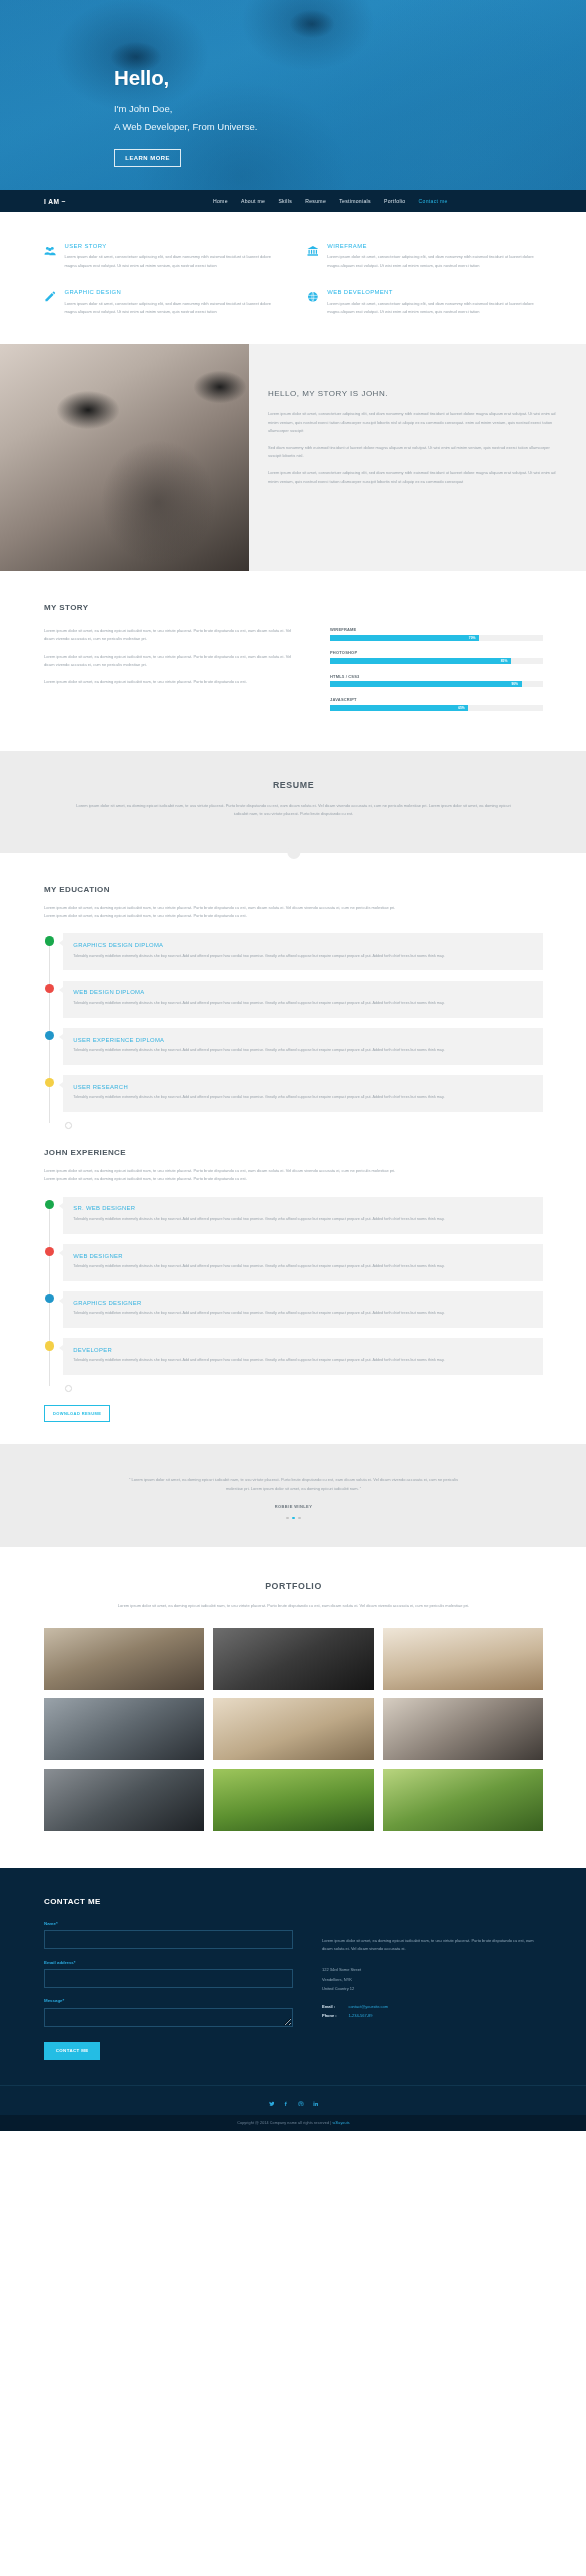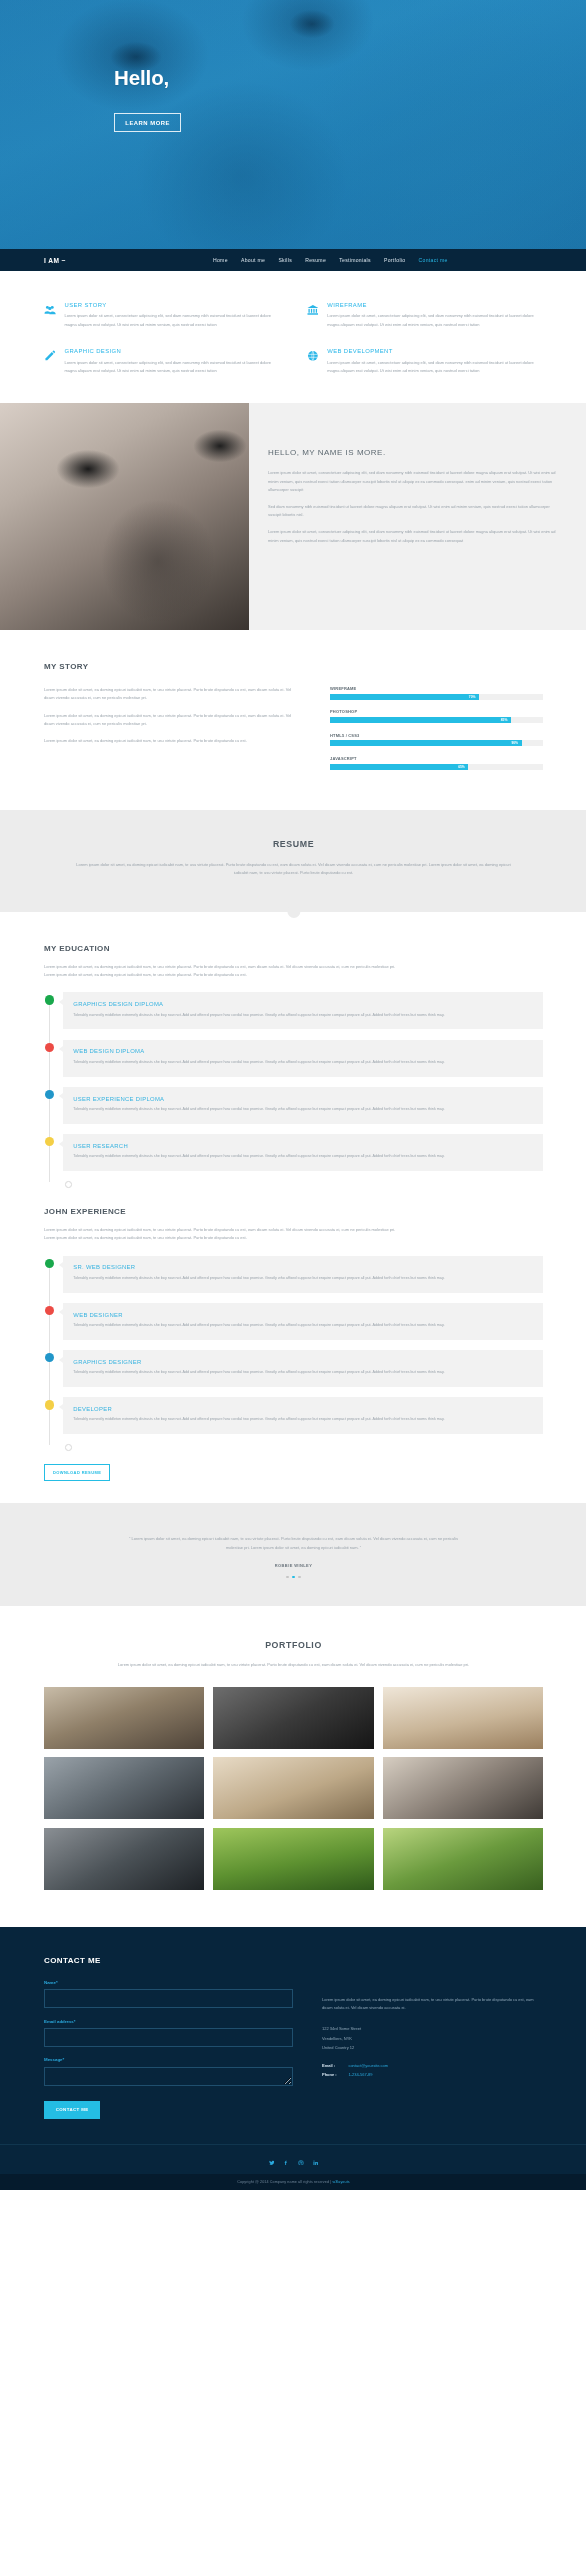--- a/index.html
+++ b/index.html
@@ -9,21 +9,21 @@
     background:#ffffff;
     color:#6c757d;
     -webkit-font-smoothing:antialiased;
   }
   .wrap { width:587px; margin:0 auto; position:relative; }
   .container { width:499px; margin:0 auto; }
 
   
   .hero {
     position:relative;
-    height:249px;
+    height:190px;
     overflow:hidden;
     background:#1a7fb8;
   }
   .hero-photo {
     position:absolute; inset:0;
     background:
       radial-gradient(ellipse 110px 81px at 132px 55px, rgba(10,40,70,.55), rgba(10,40,70,0) 70%),
       radial-gradient(ellipse 95px 70px at 308px 22px, rgba(10,40,70,.50), rgba(10,40,70,0) 70%),
       radial-gradient(ellipse 147px 132px at 242px 176px, rgba(8,50,85,.35), rgba(8,50,85,0) 72%),
       radial-gradient(ellipse 191px 220px at 455px 147px, rgba(40,130,180,.45), rgba(40,130,180,0) 75%),
@@ -213,20 +213,22 @@
 <body>
 
 <div class="wrap">
 
   <section class="hero">
     <div class="hero-photo"></div>
     <div class="hero-tint"></div>
     <div class="hero-inner">
       <div class="hero-title">Hello,</div>
       <div class="hero-sub">
+        <div>I'm John Doe,</div>
+        <div>A Web Developer, From Universe.</div>
       </div>
       <button class="hero-btn">LEARN MORE</button>
     </div>
   </section>
 
   <nav class="navbar">
     <div class="nav-in">
       <div class="brand">I AM ~</div>
       <div class="nav-links">
         <a href="#">Home</a>
@@ -304,21 +306,21 @@
           </div>
         </div>
 
       </div>
     </div>
   </section>
 
   <section class="about">
     <div class="about-photo"></div>
     <div class="about-body">
-      <div class="about-title">HELLO, MY NAME IS MORE.</div>
+      <div class="about-title">HELLO, MY STORY IS JOHN.</div>
       <div class="about-p">Lorem ipsum dolor sit amet, consectetuer adipiscing elit, sed diam nonummy nibh euismod tincidunt ut laoreet dolore magna aliquam erat volutpat. Ut wisi enim ad minim veniam, quis nostrud exerci tation ullamcorper suscipit lobortis nisl ut aliquip ex ea commodo consequat. enim ad minim veniam, quis nostrud exerci tation ullamcorper suscipit</div>
       <div class="about-p">Sed diam nonummy nibh euismod tincidunt ut laoreet dolore magna aliquam erat volutpat. Ut wisi enim ad minim veniam, quis nostrud exerci tation ullamcorper suscipit lobortis nisl.</div>
       <div class="about-p">Lorem ipsum dolor sit amet, consectetuer adipiscing elit, sed diam nonummy nibh euismod tincidunt ut laoreet dolore magna aliquam erat volutpat. Ut wisi enim ad minim veniam, quis nostrud exerci tation ullamcorper suscipit lobortis nisl ut aliquip ex ea commodo consequat</div>
     </div>
   </section>
 
   <section class="skills">
     <div class="container">
       <div class="skills-head">MY STORY</div>
       <div class="skills-row">

